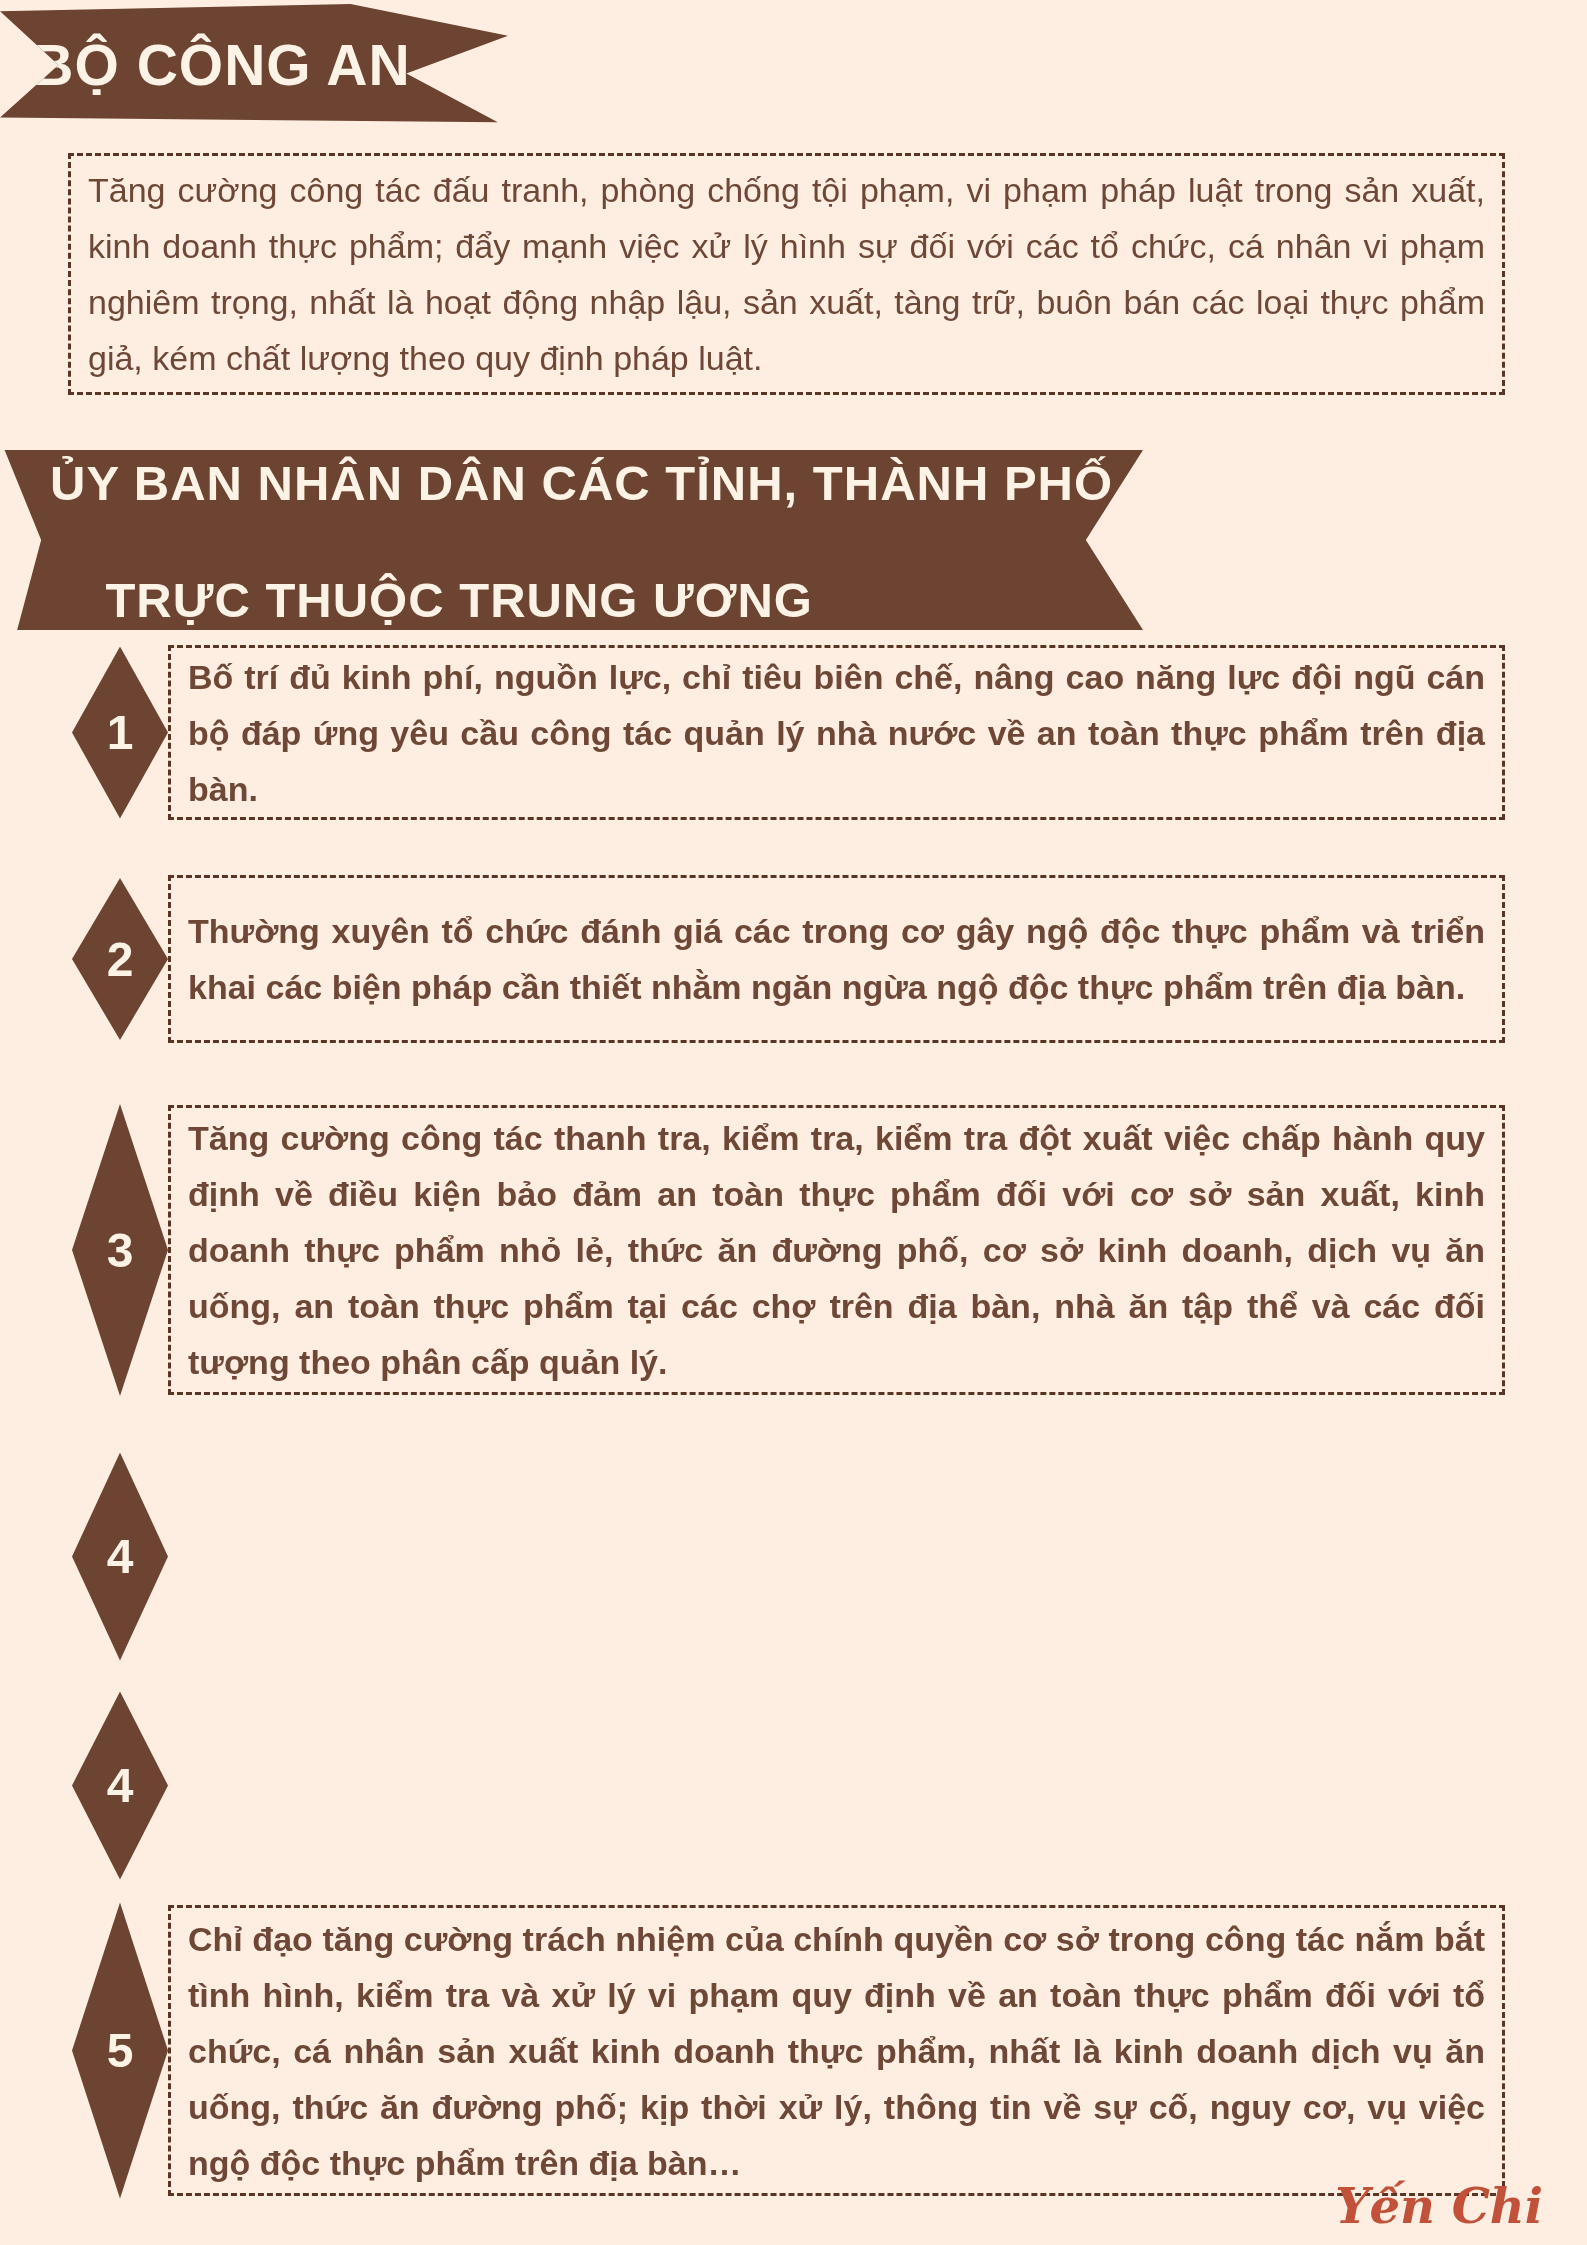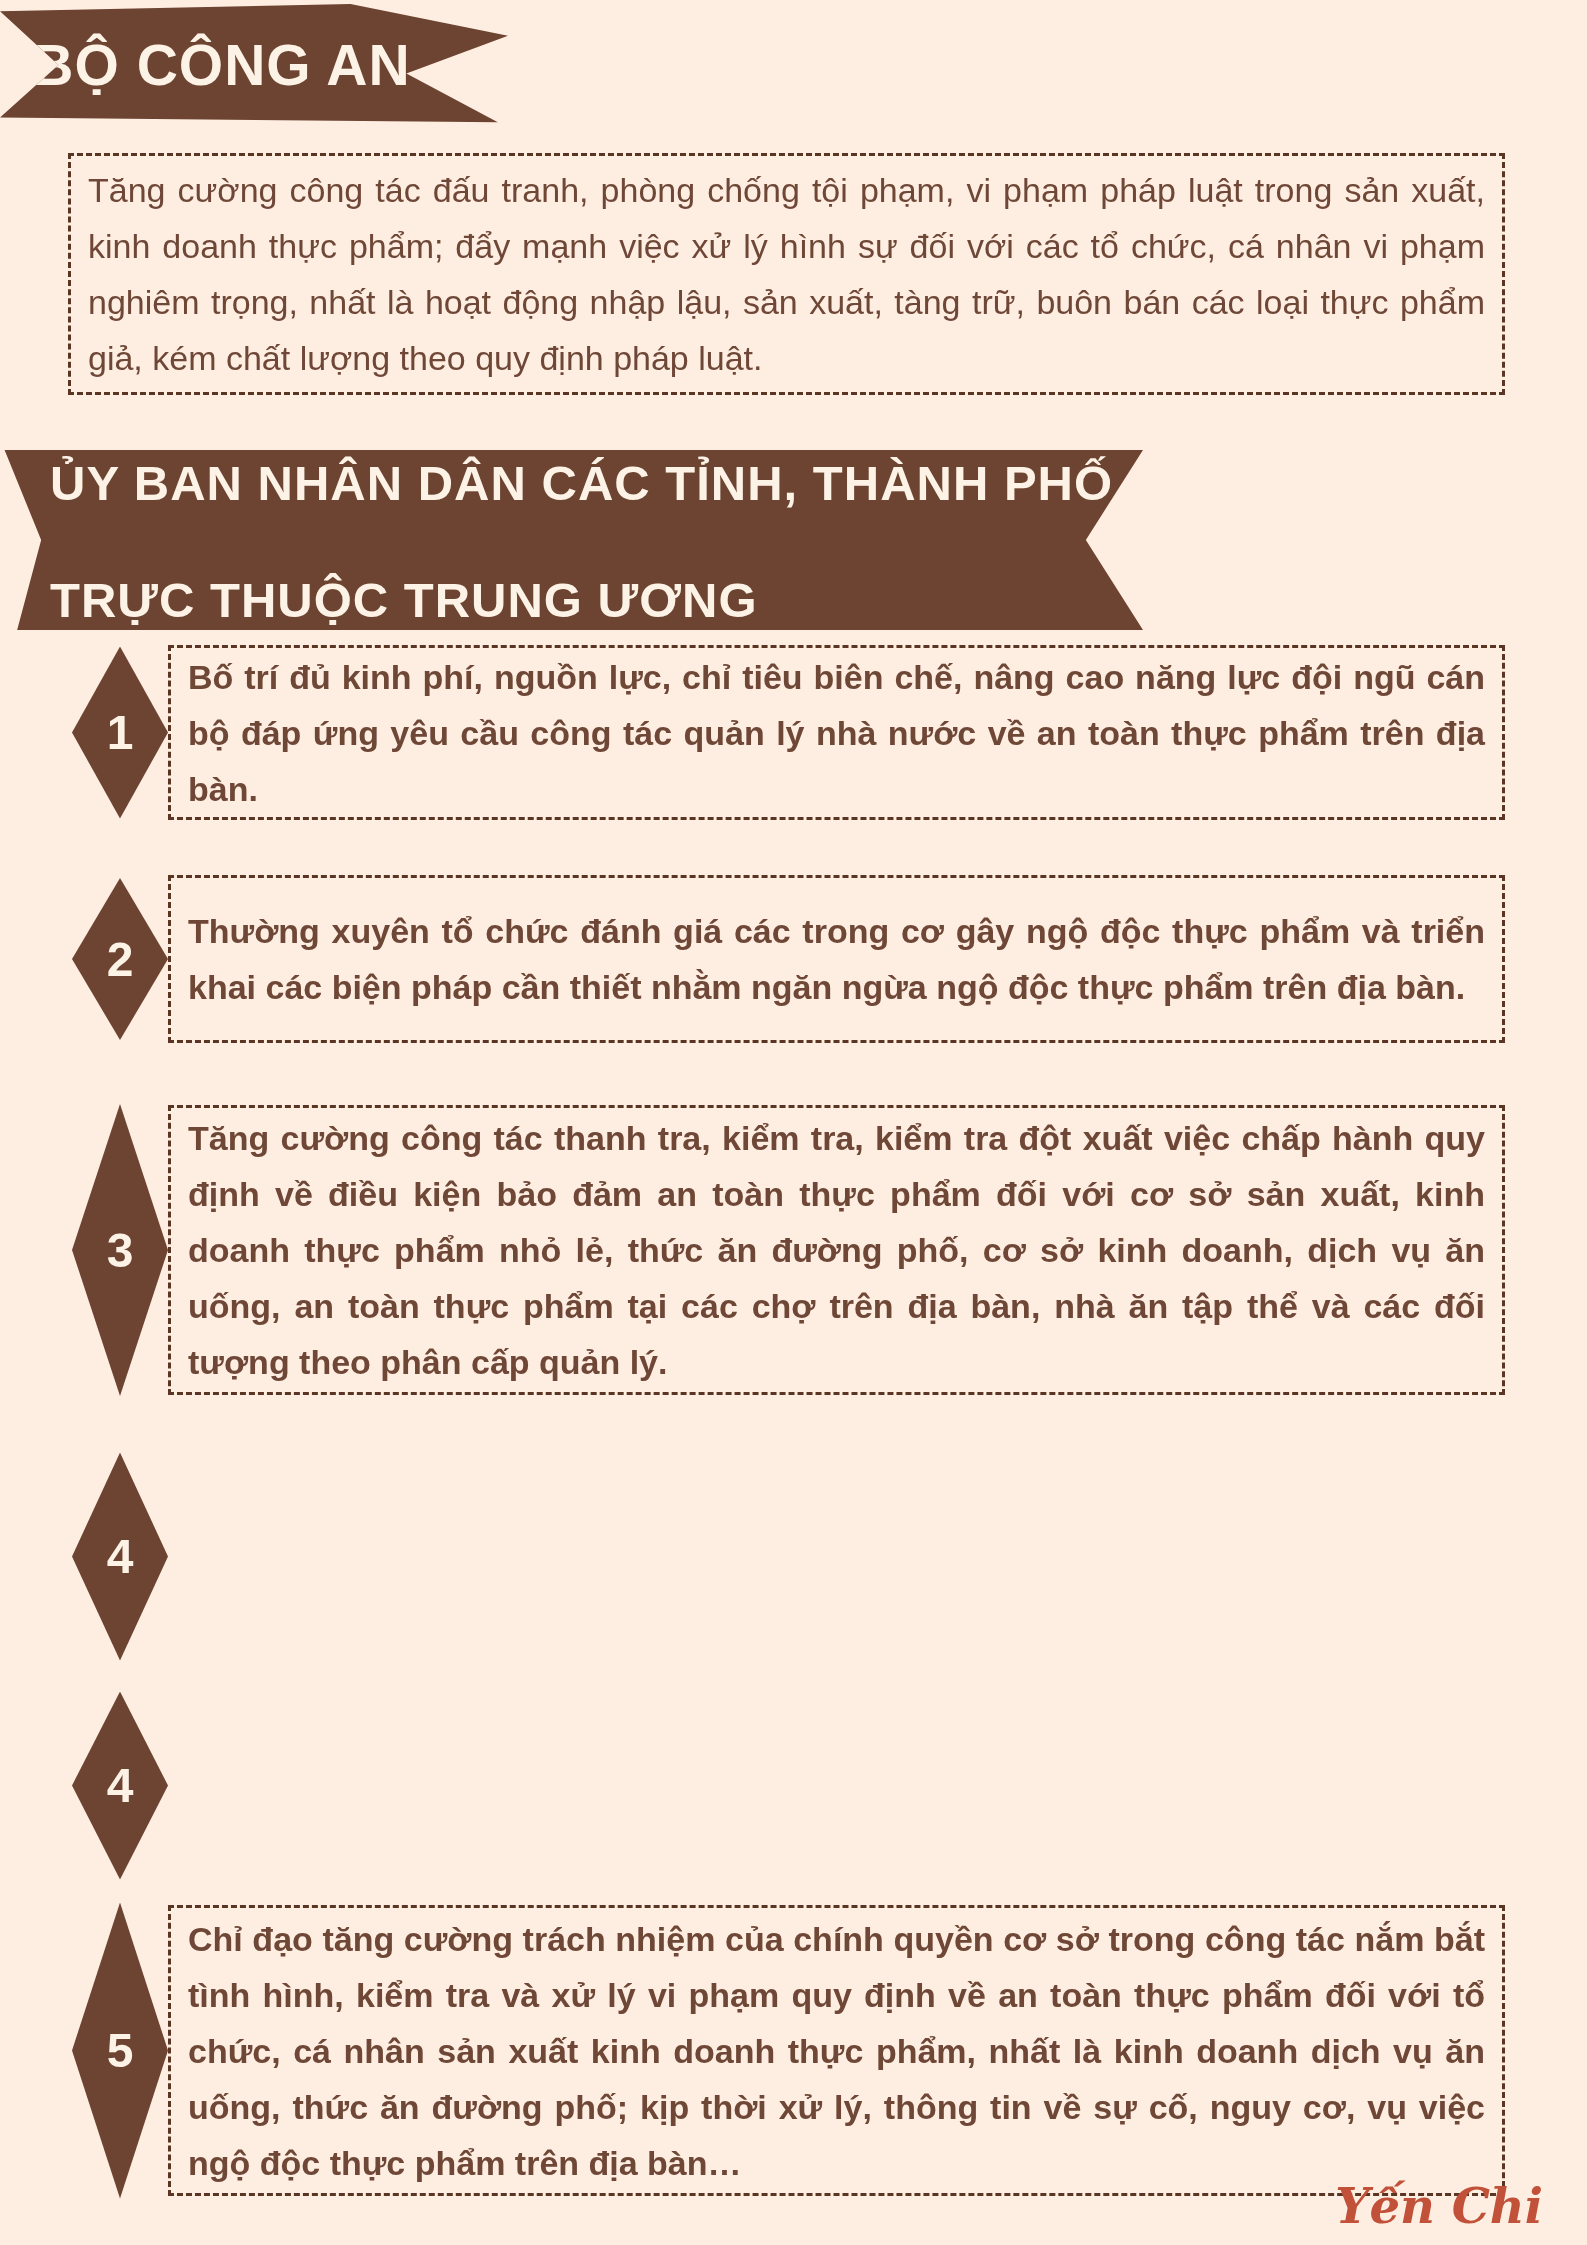--- a/index.html
+++ b/index.html
@@ -24,21 +24,21 @@
     clip-path:polygon(0% 6%, 69% 0%, 100% 26%, 80% 57%, 98% 97%, 0% 93%, 11.5% 50%);
     padding:0 150px 0 85px;
     font-size:57px;letter-spacing:1px;
     align-items:center;
   }
   .ribbon2{
     left:0;top:450px;width:1143px;height:180px;
     clip-path:polygon(0.4% 0%, 100% 0%, 95% 50%, 100% 100%, 1.5% 100%, 3.6% 50%);
     padding:4px 330px 0 50px;
     font-size:49px;line-height:69px;letter-spacing:1px;
-    text-align:left;
+    text-align:right;
     gap:48px;
   }
   .ribbon .line{white-space:nowrap;}
   
   .dash-box{
     border:3px dashed #5a3523;
     box-sizing:border-box;
     color:#6f4737;
     font-size:34px;line-height:56px;
     text-align:justify;

